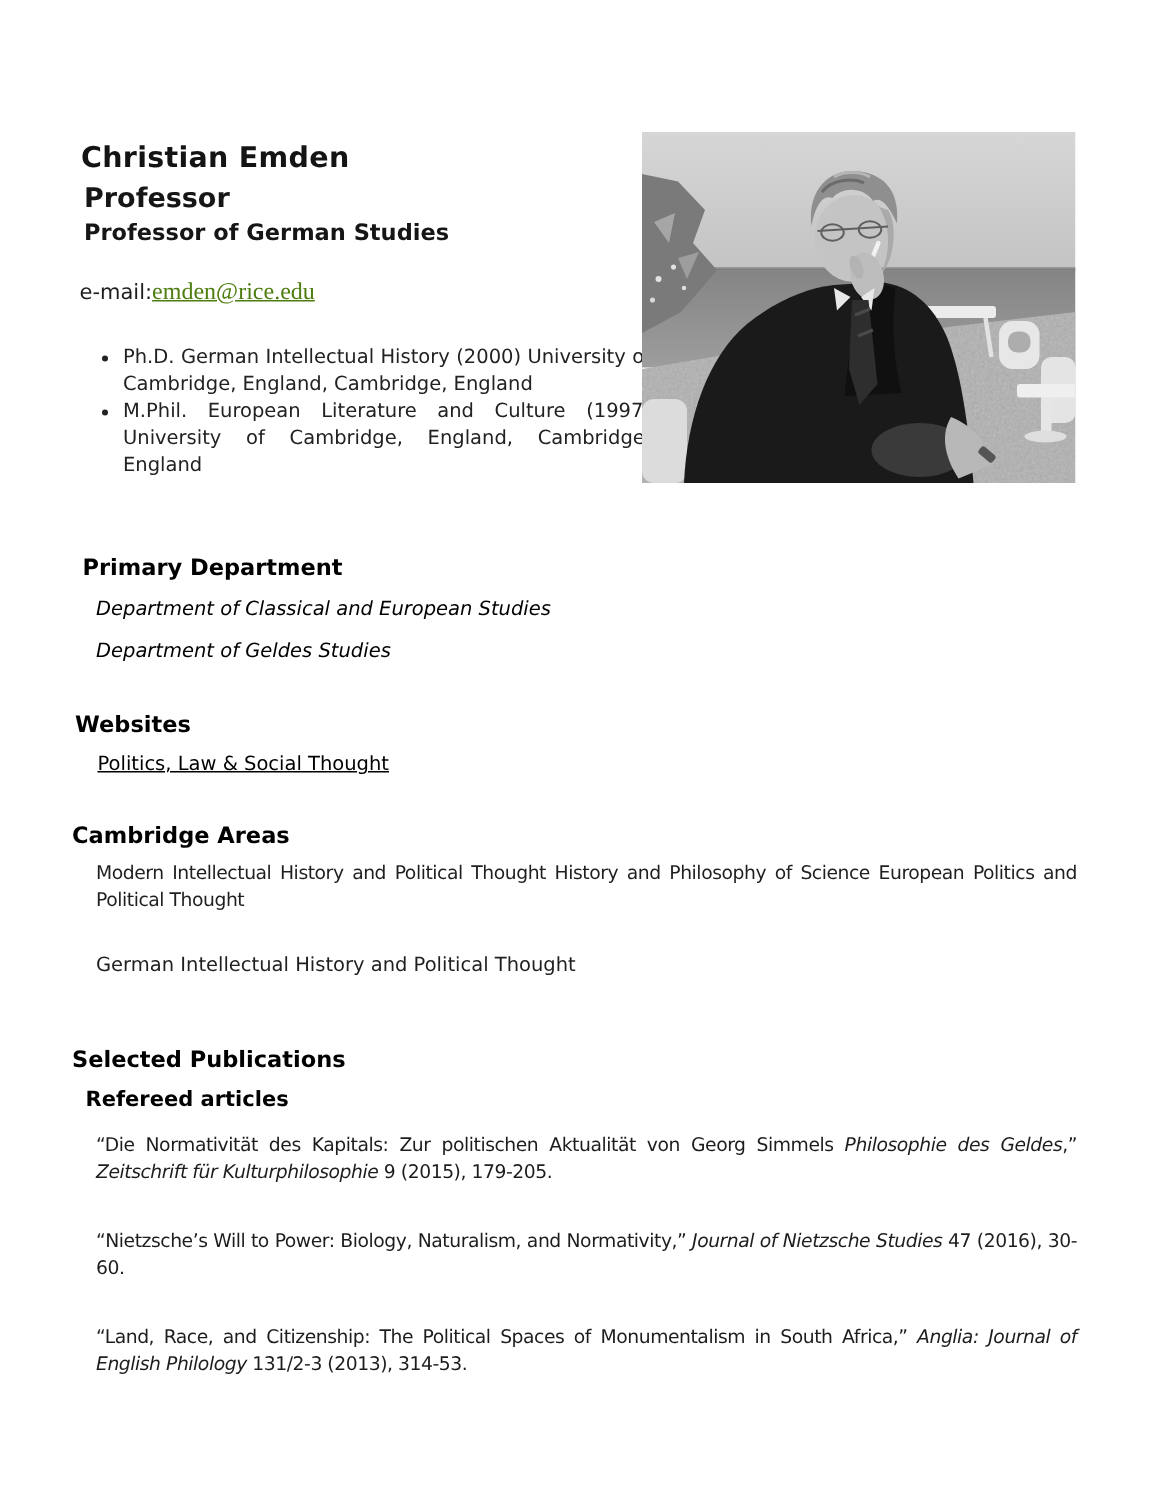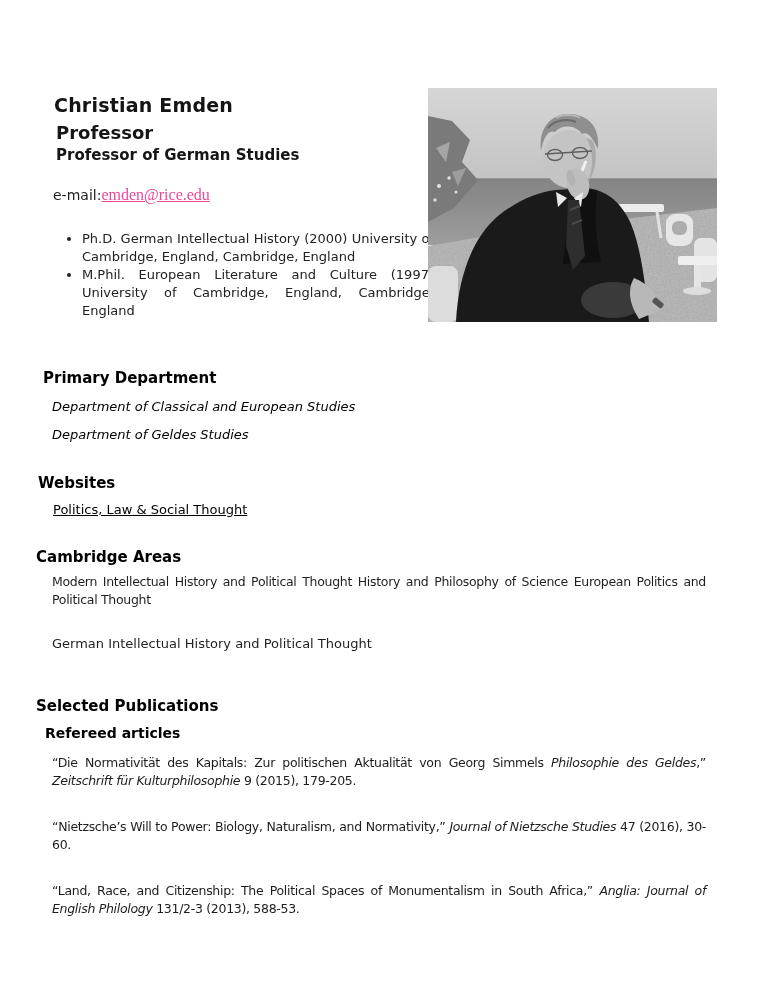--- a/index.html
+++ b/index.html
@@ -6,28 +6,28 @@
   body{
     width:768px;height:994px;background:#ffffff;position:relative;overflow:hidden;
     font-family:"DejaVu Sans","Liberation Sans",sans-serif;color:#1f1f1f;
   }
   .abs{position:absolute;}
   
   .name{left:54px;top:94px;font-size:19px;font-weight:bold;color:#141414;letter-spacing:.2px;}
   .title1{left:56px;top:122px;font-size:18px;font-weight:bold;color:#161616;}
   .title2{left:56px;top:146px;font-size:15px;font-weight:bold;color:#161616;}
   .email-line{left:53px;top:186px;font-size:14px;color:#1d1d1d;}
-  .email-line a{font-family:"Liberation Serif","DejaVu Serif",serif;font-size:16px;color:#ec4899;text-decoration:underline;}
+  .email-line a{font-family:"Liberation Serif","DejaVu Serif",serif;font-size:16px;color:#4d7c0f;text-decoration:underline;}
   .edu{left:62px;top:230px;width:352px;margin:0;padding:0 0 0 20px;}
   .edu li{font-size:13px;line-height:18px;text-align:justify;color:#222;margin:0;}
   
   .photo{left:428px;top:88px;width:289px;height:234px;}
   .photo svg{display:block;}
   
-  .sec{left:36px;width:672px;}
+  .sec{left:48px;width:672px;}
   .sec h2{margin:0;font-size:15px;font-weight:bold;color:#000;line-height:18px;}
   .sec-primary{top:369px;} .sec-primary h2{margin-left:7px;}
   .sec-primary .dept{font-size:13px;color:#000000;margin-left:16px;margin-top:12px;line-height:16px;font-style:italic;}
   .sec-websites{top:474px;} .sec-websites h2{margin-left:2px;}
   .site-link{display:inline-block;margin:10px 0 0 17px;font-size:13px;color:#000000;text-decoration:underline;}
   .sec-research{top:548px;}
   .sec-teaching{top:628px;}
   .body-text{margin:7px 0 0 16px;font-size:13px;line-height:18px;color:#1f1f1f;}
   .wide{width:654px;text-align:justify;font-size:12.5px;letter-spacing:-0.3px;}
   .sec-pubs{top:697px;}
@@ -142,15 +142,15 @@
 <section class="abs sec sec-teaching">
   <p class="body-text">German Intellectual History and Political Thought</p>
 </section>
 
 <section class="abs sec sec-pubs">
   <h2>Selected Publications</h2>
   <h3>Refereed articles</h3>
   <div class="cites">
       <p class="cite"><span>“Die Normativität des Kapitals: Zur politischen Aktualität von Georg Simmels </span><em>Philosophie des Geldes</em><span>,” </span><em>Zeitschrift für Kulturphilosophie</em><span> 9 (2015), 179-205.</span></p>
       <p class="cite"><span>“Nietzsche’s Will to Power: Biology, Naturalism, and Normativity,” </span><em>Journal of Nietzsche Studies</em><span> 47 (2016), 30-60.</span></p>
-      <p class="cite"><span>“Land, Race, and Citizenship: The Political Spaces of Monumentalism in South Africa,” </span><em>Anglia: Journal of English Philology</em><span> 131/2-3 (2013), 588-53.</span></p>
+      <p class="cite"><span>“Land, Race, and Citizenship: The Political Spaces of Monumentalism in South Africa,” </span><em>Anglia: Journal of English Philology</em><span> 131/2-3 (2013), 314-53.</span></p>
     </div>
 </section>
 
 </body></html>

